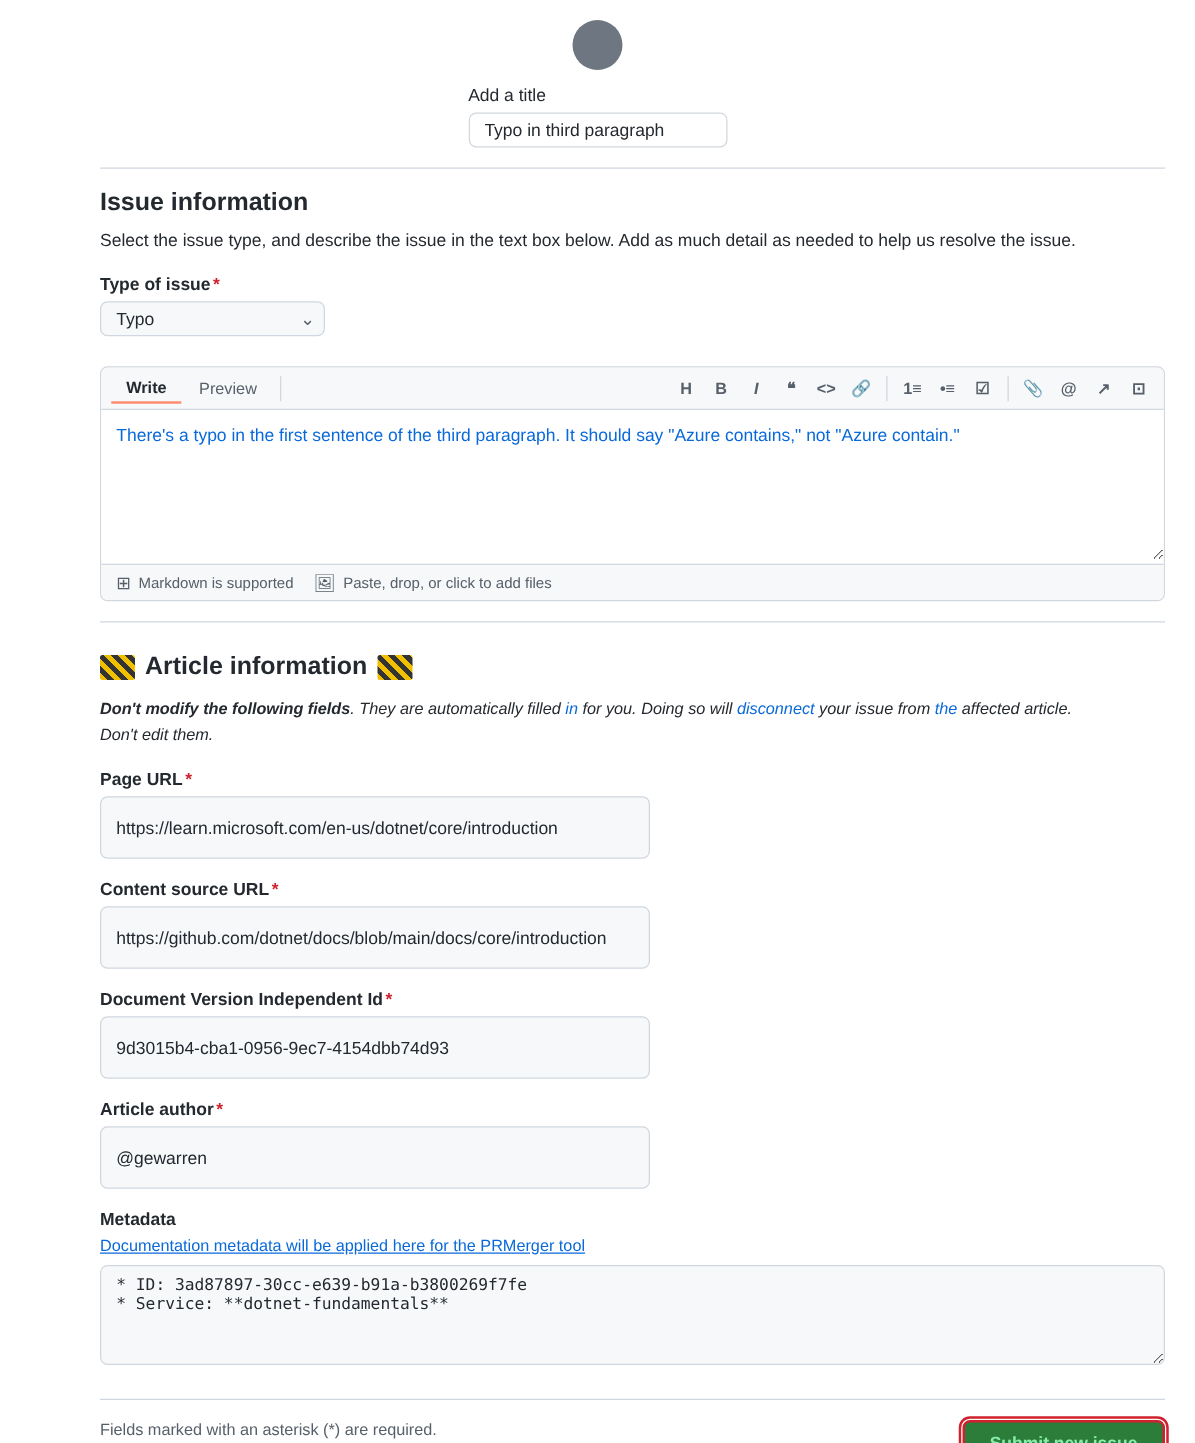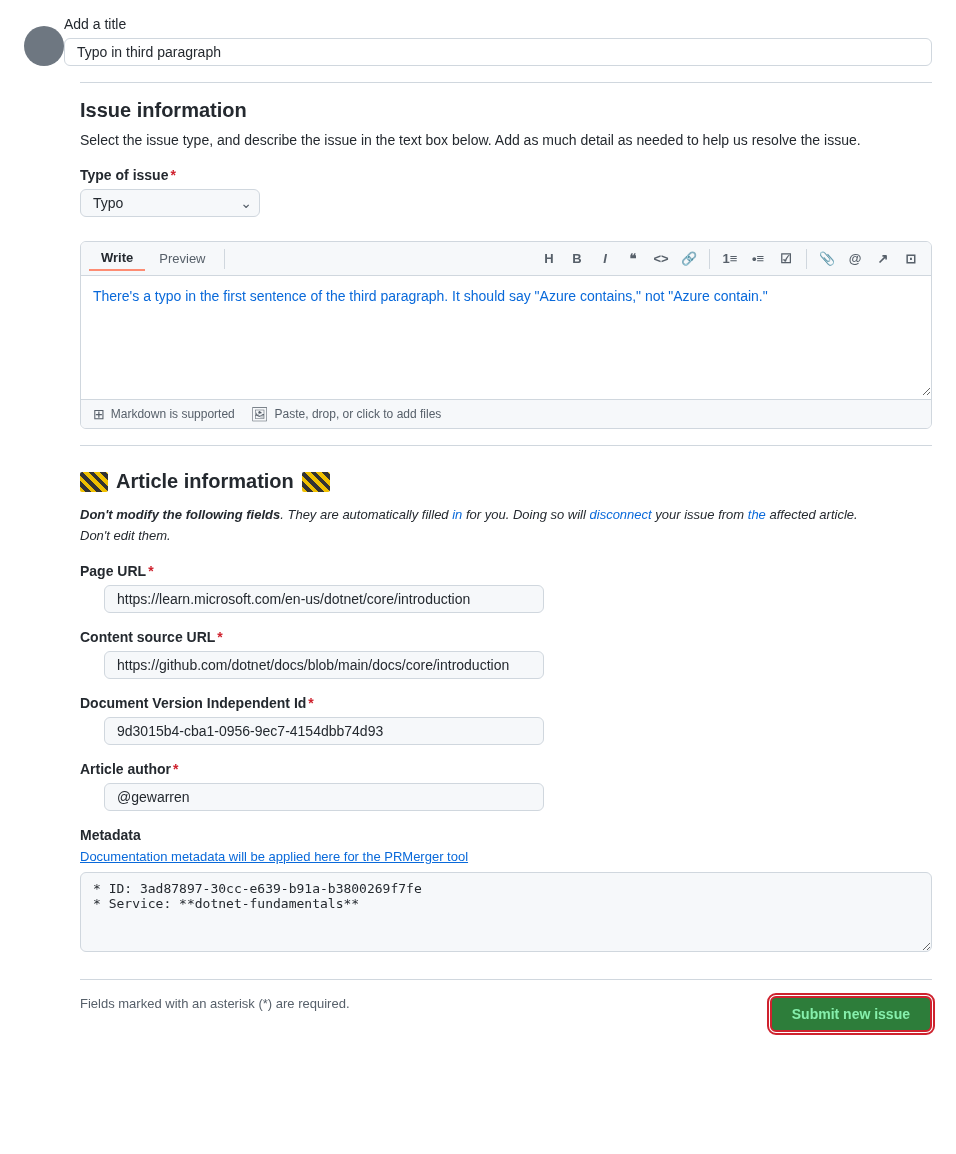--- a/index.html
+++ b/index.html
@@ -10,23 +10,24 @@
       background: #fff;
       width: 956px;
       min-height: 1154px;
     }
     .page-container {
       padding: 16px 24px 24px 24px;
       max-width: 956px;
     }
     .avatar-title-row {
       display: flex;
-      align-items: flex-end;
-      gap: 0;
+      align-items: center;
+      gap: 12px;
       margin-bottom: 16px;
+      flex-direction: column;
     }
     .avatar {
       width: 40px;
       height: 40px;
       border-radius: 50%;
       background: #6e7781;
       flex-shrink: 0;
     }
     .title-section {
       flex: 1;
@@ -216,29 +217,28 @@
       margin-bottom: 16px;
       line-height: 1.6;
       font-style: italic;
     }
     .article-warning .link-text {
       color: #0969da;
       font-style: italic;
     }
     .readonly-input {
       width: 440px;
-      padding: 5px 12px;
+      padding: 16px 12px;
       font-size: 14px;
       border: 1px solid #d0d7de;
       border-radius: 6px;
       color: #24292f;
       background: #f6f8fa;
       display: block;
       margin-bottom: 16px;
-      margin-left: 24px;
     }
     .field-group {
       margin-bottom: 8px;
     }
     .metadata-link {
       font-size: 13px;
       color: #0969da;
       margin-bottom: 8px;
       display: block;
     }

